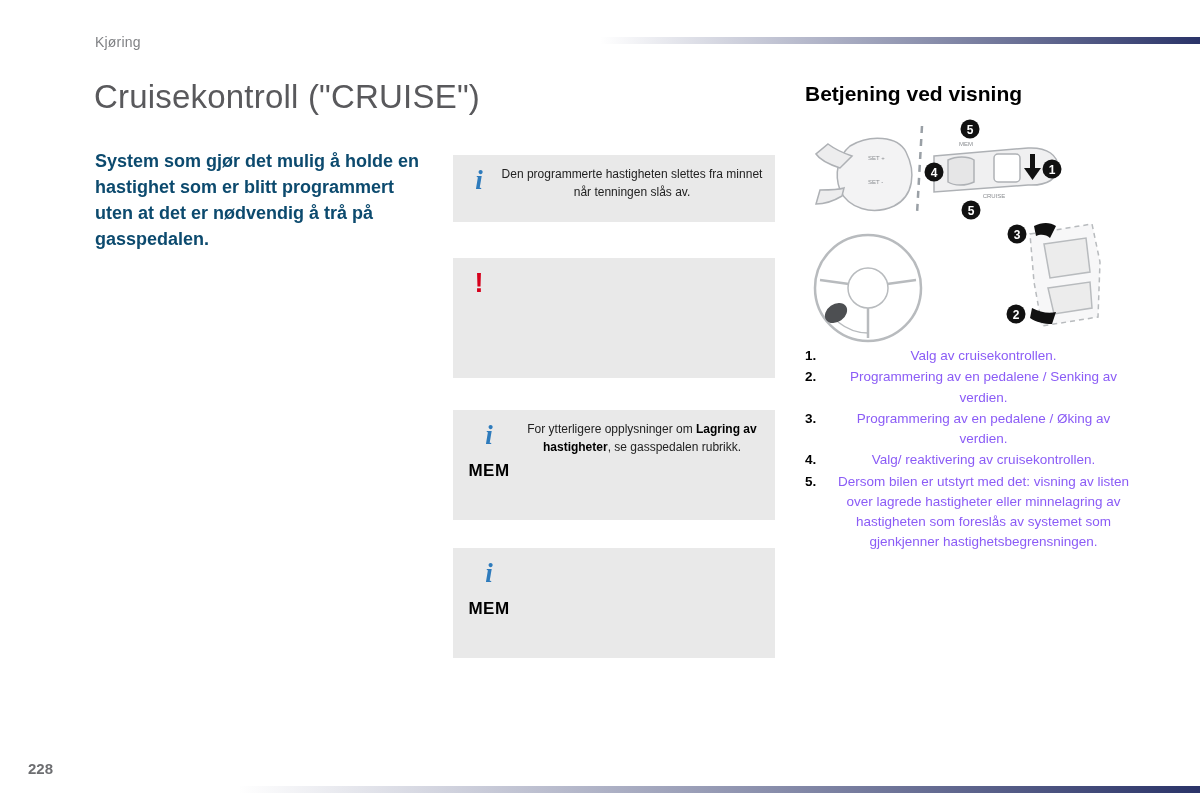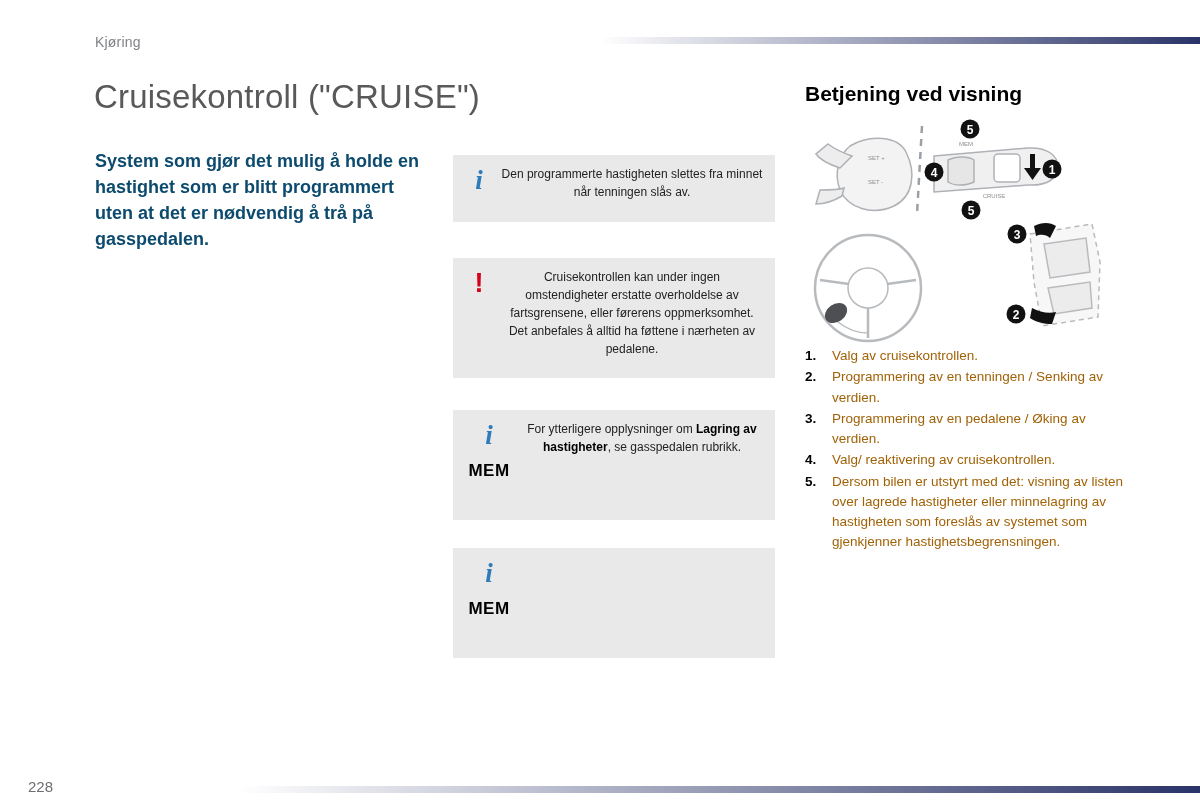--- a/index.html
+++ b/index.html
@@ -21,21 +21,21 @@
     position:absolute; left:238px; top:786px; width:962px; height:7px;
     background:linear-gradient(to right, rgba(255,255,255,0), #2a3368);
   }
 
   .running-header {
     position:absolute; left:95px; top:34px;
     font-size:14px; color:#808285; letter-spacing:0.2px;
   }
   .page-number {
     position:absolute; left:28px; top:760px;
-    font-size:15px; font-weight:normal; color:#6d6e71;margin-top:18px;
+    font-size:15px; font-weight:bold; color:#6d6e71;
   }
 
   .page-title {
     position:absolute; left:94px; top:78px;
     font-size:33px; font-weight:400; color:#59595c; letter-spacing:0.2px;
   }
 
   .intro {
     position:absolute; left:95px; top:148px; width:332px;
     font-size:18px; font-weight:bold; line-height:1.45; color:#0c4a6e;
@@ -83,21 +83,21 @@
     position:absolute; left:798px; top:112px; width:330px; height:240px;
   }
   .callout-list {
     position:absolute; left:805px; top:346px; width:330px;
     list-style:none;
   }
   .callout-list li {
     display:flex; font-size:13.5px; line-height:1.5; margin-bottom:1px;
   }
   .callout-num { flex:0 0 27px; font-weight:bold; color:#000; }
-  .callout-text { flex:1; color:#a16207; }
+  .callout-text { flex:1; color:#8b5cf6;text-align:center; }
 
   svg text.tiny { font-family:"Liberation Sans",sans-serif; fill:#8a8d91; }
   svg text.badge-num {
     font-family:"Liberation Sans",sans-serif; fill:#fff; font-weight:bold;
     font-size:12px; text-anchor:middle;
   }
 </style>
 </head>
 <body>
 
@@ -115,21 +115,20 @@
     <div class="note-iconcol note-iconcol-narrow">
       <span class="icon-i">i</span>
     </div>
     <p class="note-text">Den programmerte hastigheten slettes fra minnet når tenningen slås av.</p>
   </div>
 
   <div class="note note-2">
     <div class="note-iconcol note-iconcol-narrow">
       <span class="icon-warn">!</span>
     </div>
-    <p class="note-text">Cruisekontrollen kan under ingen omstendigheter erstatte overholdelse av fartsgrensene, eller førerens oppmerksomhet. Det anbefales å alltid ha føttene i nærheten av pedalene.</p>
   </div>
 
   <div class="note note-3">
     <div class="note-iconcol">
       <span class="icon-i">i</span>
       <span class="mem">MEM</span>
     </div>
     <p class="note-text"><span>For ytterligere opplysninger om </span><strong>Lagring av hastigheter</strong><span>, se gasspedalen rubrikk.</span></p>
   </div>
 
@@ -216,21 +215,21 @@
     </g>
   </svg>
 
   <ol class="callout-list">
     <li>
       <span class="callout-num">1.</span>
       <span class="callout-text">Valg av cruisekontrollen.</span>
     </li>
     <li>
       <span class="callout-num">2.</span>
-      <span class="callout-text">Programmering av en tenningen / Senking av verdien.</span>
+      <span class="callout-text">Programmering av en pedalene / Senking av verdien.</span>
     </li>
     <li>
       <span class="callout-num">3.</span>
       <span class="callout-text">Programmering av en pedalene / Øking av verdien.</span>
     </li>
     <li>
       <span class="callout-num">4.</span>
       <span class="callout-text">Valg/ reaktivering av cruisekontrollen.</span>
     </li>
     <li>

